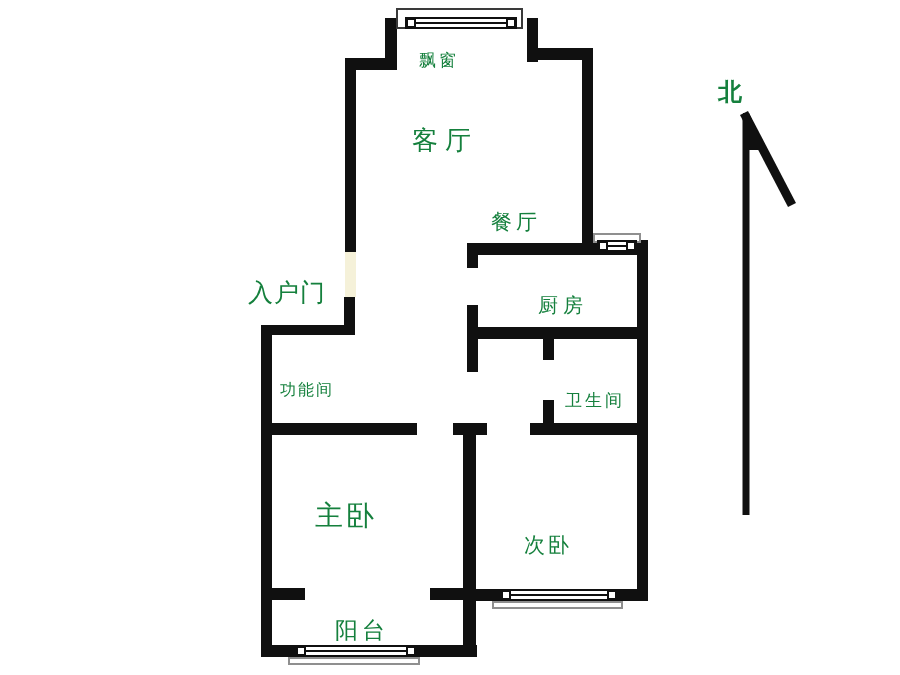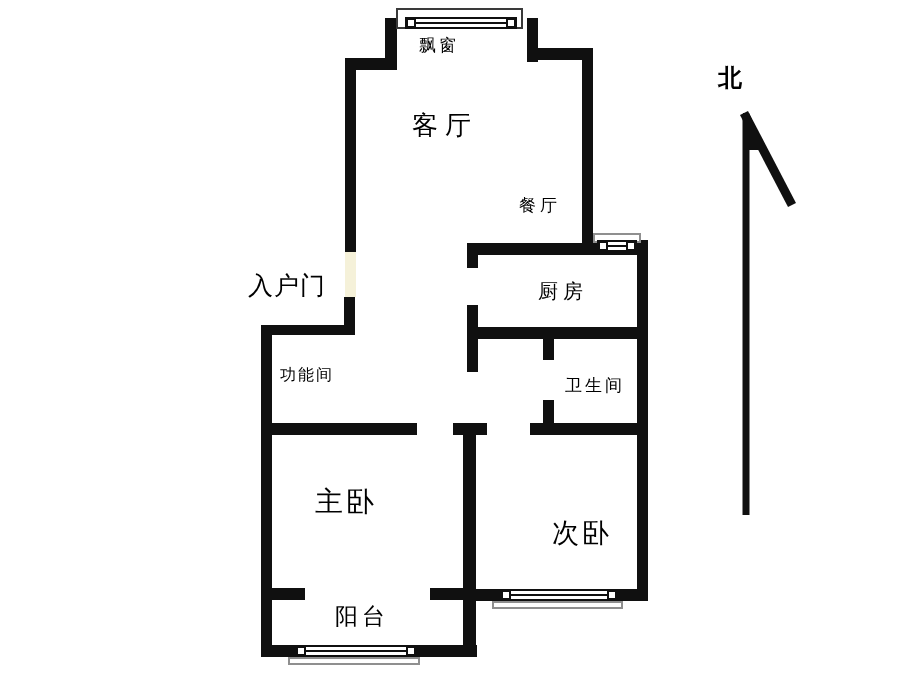--- a/index.html
+++ b/index.html
@@ -1,21 +1,21 @@
 <!DOCTYPE html>
 <html><head>
 <meta charset="utf-8">
 <style>
   html,body{margin:0;padding:0;background:#ffffff;}
   #stage{position:relative;width:900px;height:675px;background:#ffffff;overflow:hidden;
          font-family:"Liberation Serif","DejaVu Serif",serif;}
   .wall{position:absolute;background:#101010;}
   .doorgap{position:absolute;background:#F5F1D9;}
-  .lbl{position:absolute;color:#000000;white-space:nowrap;line-height:1;
-       font-family:Liberation Serif, serif;}
+  .lbl{position:absolute;color:#15803d;white-space:nowrap;line-height:1;
+       font-family:Liberation Mono, monospace;margin-top:16px;}
   .window{position:absolute;background:#ffffff;border:2px solid #101010;box-sizing:border-box;}
   .window .mid{position:absolute;left:0;right:0;top:50%;height:2px;margin-top:-1px;background:#101010;}
   .window .cap{position:absolute;top:-1px;bottom:-1px;width:10px;background:#ffffff;
                border:2px solid #101010;box-sizing:border-box;}
   .window .cap-l{left:-1px;}
   .window .cap-r{right:-1px;}
   .sill{position:absolute;background:#ffffff;border:2px solid #8f8f8f;box-sizing:border-box;}
   .bayrect{position:absolute;background:#ffffff;border:2px solid #3a3a3a;box-sizing:border-box;}
   .doorpost{position:absolute;background:#ffffff;}
   svg{position:absolute;overflow:visible;}
@@ -93,27 +93,27 @@
 
   <div class="window" style="left:295px;top:645px;width:122px;height:12px;">
     <div class="mid"></div>
     <div class="cap cap-l"></div>
     <div class="cap cap-r"></div>
   </div>
   <div class="sill" style="left:288px;top:657px;width:132px;height:8px;"></div>
 
   <div class="lbl" style="left:419px;top:37px;font-size:17px;letter-spacing:3px;">飘窗</div>
   <div class="lbl" style="left:412px;top:113px;font-size:26px;letter-spacing:7px;">客厅</div>
-  <div class="lbl" style="left:519px;top:197px;font-size:17px;letter-spacing:4px;">餐厅</div>
-  <div class="lbl" style="left:248px;top:273px;font-size:25px;letter-spacing:1px;">入户门</div>
+  <div class="lbl" style="left:491px;top:197px;font-size:21px;letter-spacing:4px;">餐厅</div>
+  <div class="lbl" style="left:248px;top:266px;font-size:25px;letter-spacing:1px;">入户门</div>
   <div class="lbl" style="left:538px;top:281px;font-size:20px;letter-spacing:5px;text-align:center;">厨房</div>
   <div class="lbl" style="left:280px;top:367px;font-size:16px;letter-spacing:2px;">功能间</div>
   <div class="lbl" style="left:565px;top:377px;font-size:17px;letter-spacing:3px;">卫生间</div>
   <div class="lbl" style="left:315px;top:488px;font-size:28px;letter-spacing:3px;">主卧</div>
-  <div class="lbl" style="left:552px;top:520px;font-size:27px;letter-spacing:3px;">次卧</div>
+  <div class="lbl" style="left:524px;top:520px;font-size:21px;letter-spacing:3px;">次卧</div>
   <div class="lbl" style="left:335px;top:605px;font-size:23px;letter-spacing:4px;">阳台</div>
 
   <div class="lbl" style="left:718px;top:66px;font-size:24px;font-weight:bold;">北</div>
   <svg style="left:735px;top:105px;" width="70" height="420" viewBox="0 0 70 420">
     <line x1="11" y1="410" x2="11" y2="10" stroke="#101010" stroke-width="7"></line>
     <line x1="9" y1="8" x2="57" y2="100" stroke="#101010" stroke-width="9"></line>
     <polygon points="8,8 14,8 30,45 8,45" fill="#101010"></polygon>
   </svg>
 
 </div>

